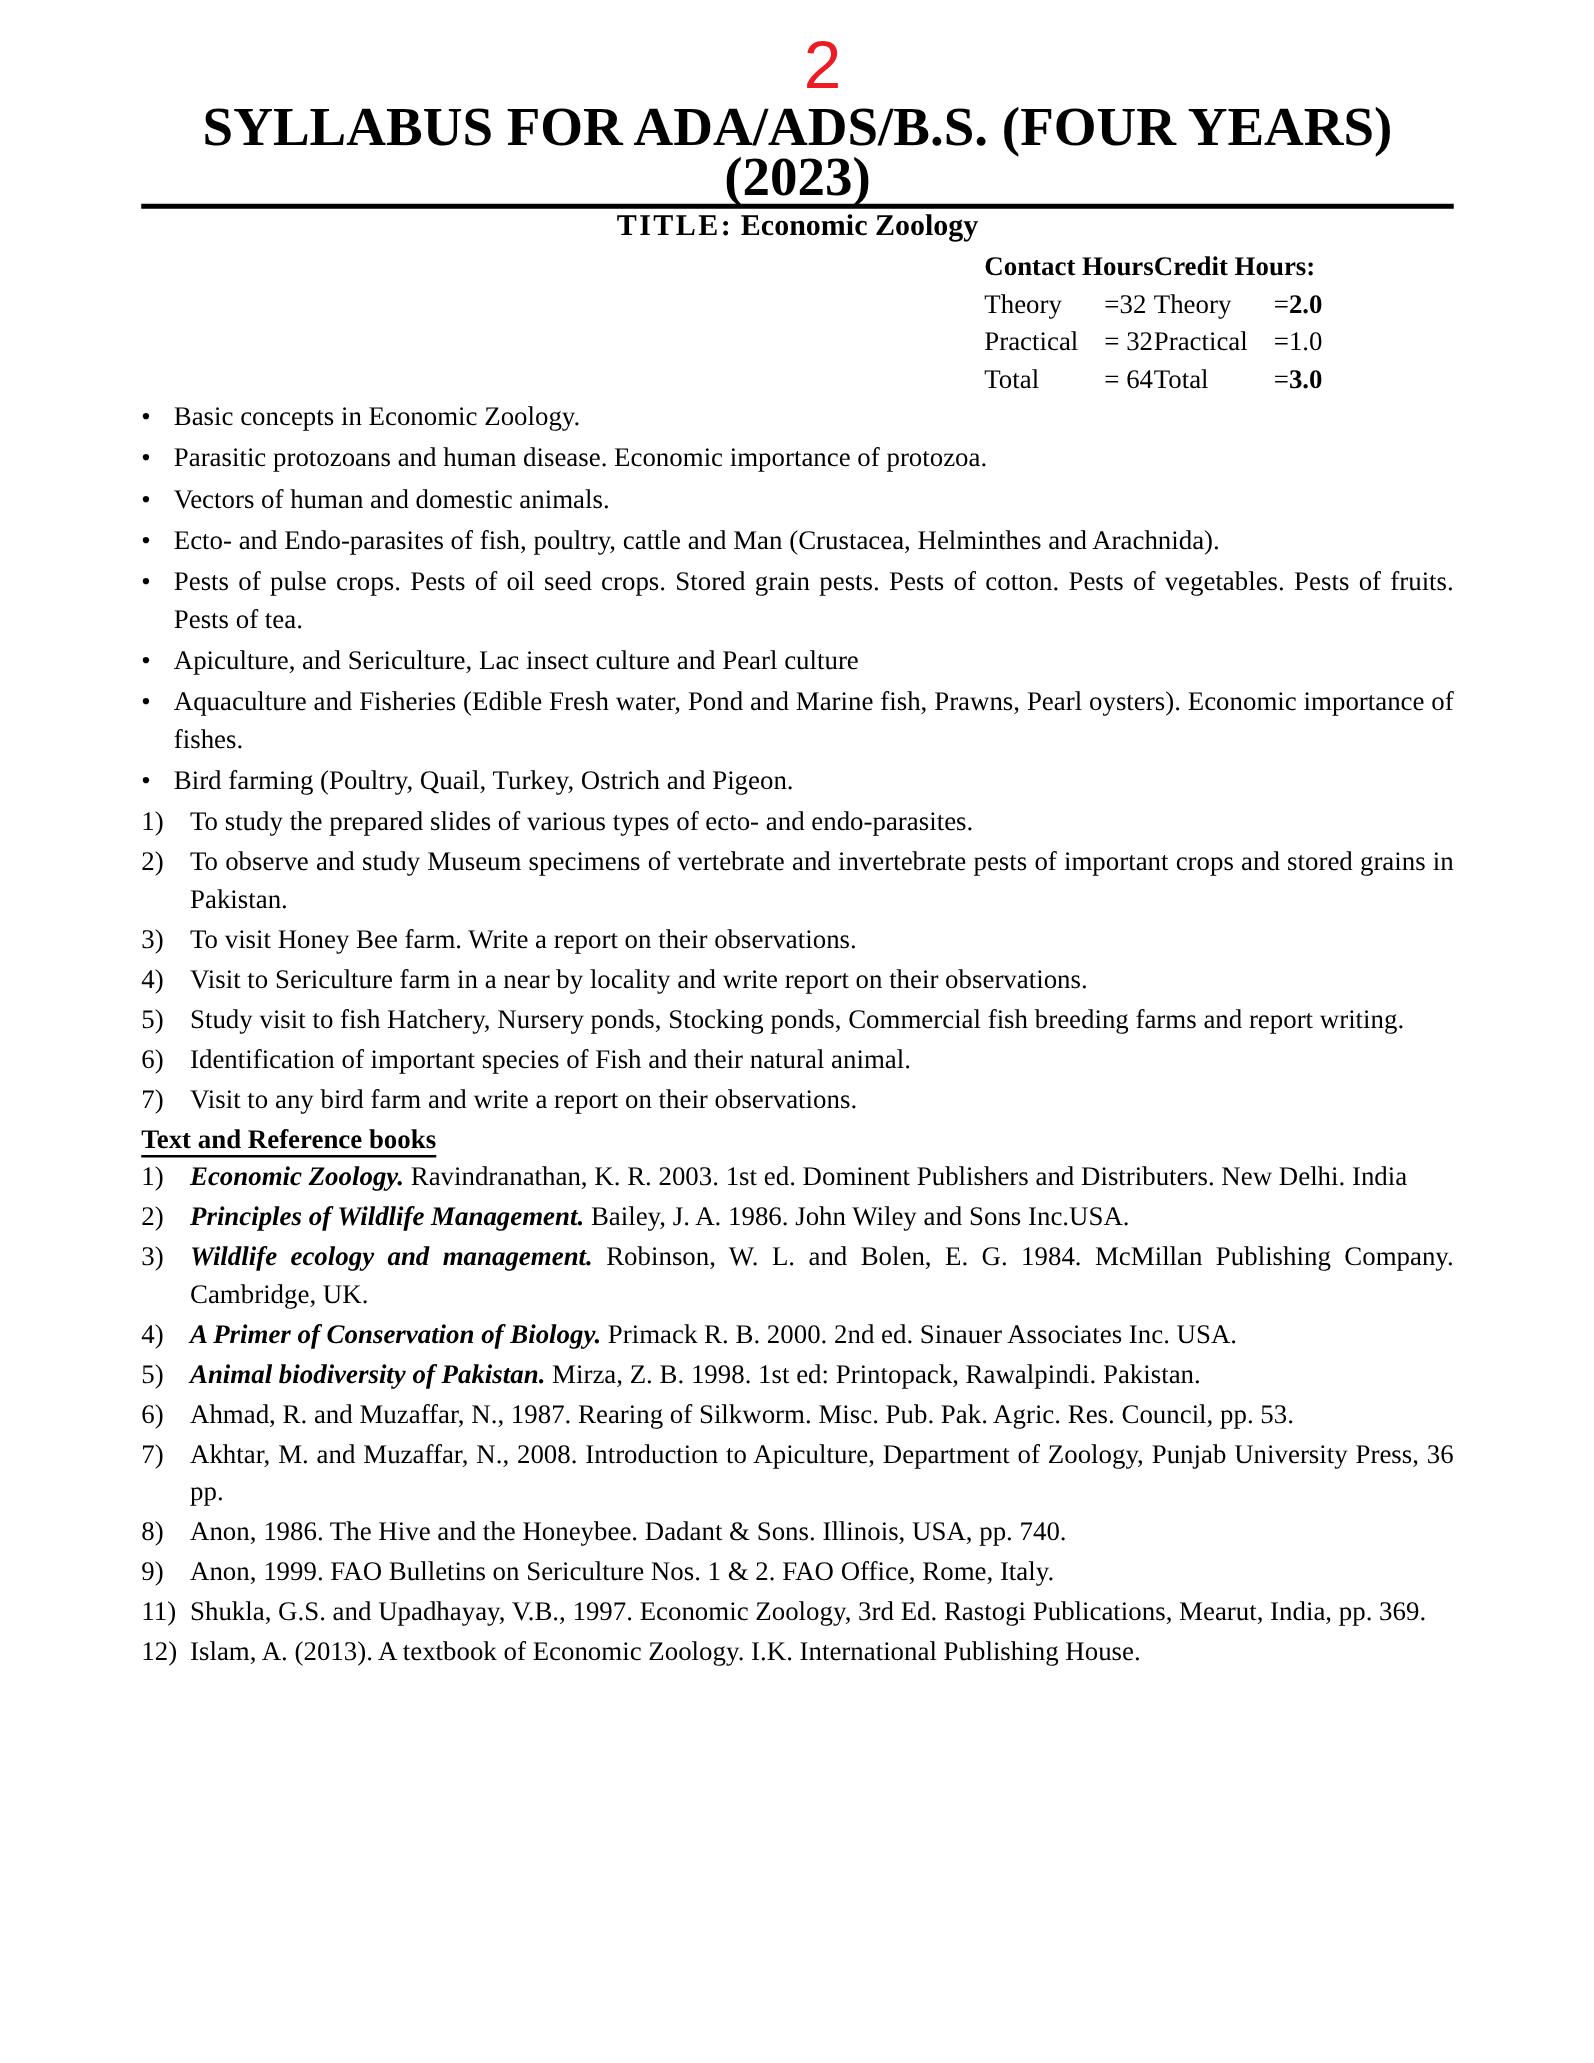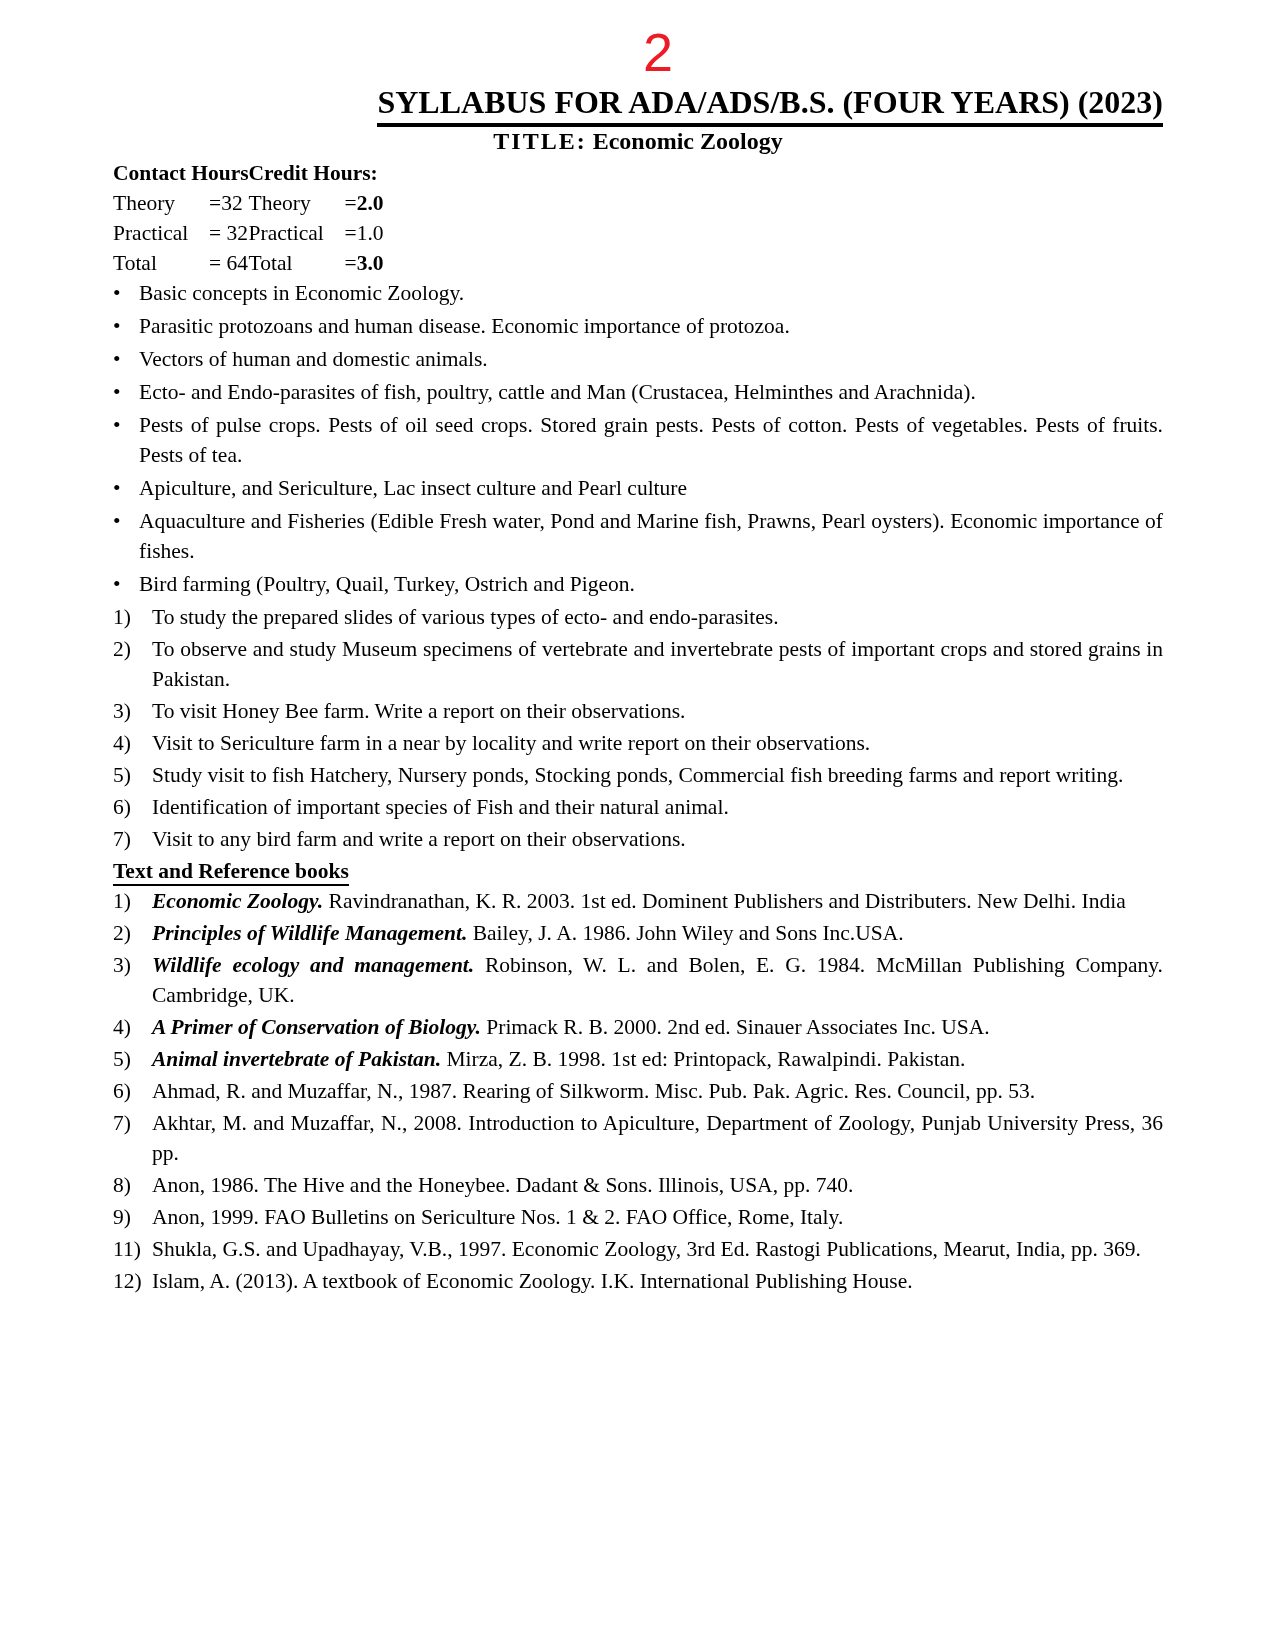--- a/index.html
+++ b/index.html
@@ -19,35 +19,35 @@
     text-align: center;
     font-family: "Liberation Sans", sans-serif;
     font-size: 54px;
     line-height: 56px;
     font-weight: 400;
     margin-bottom: 2px;
   }
   .page-number span { position: relative; left: 20px; }
   .main-title {
     margin: 0;
-    text-align: right;
-    font-size: 32px;
+    text-align: center;
+    font-size: 44px;
     line-height: 40px;
     font-weight: bold;
   }
   .main-title .u { display: inline-block; border-bottom: 4px solid #000; padding-bottom: 1px; }
   .subtitle {
     text-align: center;
     font-size: 24px;
     line-height: 28px;
     font-weight: bold;
     margin-bottom: 3px;
   }
   .subtitle-label { letter-spacing: 2px; }
-  .hours { display: flex; justify-content: flex-start; }
+  .hours { display: flex; justify-content: flex-end; margin-left: 44px; }
   .hours-col.right { width: 240px; }
   .hours-title { font-weight: bold; }
   .hours-line { display: flex; }
   .hours-label { width: 96px; flex: none; }
   .bold { font-weight: bold; }
   .section-heading { font-weight: bold; }
   .section-heading .u2 { border-bottom: 2px solid #000; padding-bottom: 1px; }
   .list { margin: 0; }
   .item { display: flex; margin-bottom: 3px; }
   .marker { width: 26px; flex: none; }
@@ -194,21 +194,21 @@
     <div class="item">
       <span class="num">3)</span>
       <span class="item-text"><i>Wildlife ecology and management.</i><span> Robinson, W. L. and Bolen, E. G. 1984. McMillan Publishing Company. Cambridge, UK.</span></span>
     </div>
     <div class="item">
       <span class="num">4)</span>
       <span class="item-text"><i>A Primer of Conservation of Biology.</i><span> Primack R. B. 2000. 2nd ed. Sinauer Associates Inc. USA.</span></span>
     </div>
     <div class="item">
       <span class="num">5)</span>
-      <span class="item-text"><i>Animal invertebrate of Pakistan.</i><span> Mirza, Z. B. 1998. 1st ed: Printopack, Rawalpindi. Pakistan.</span></span>
+      <span class="item-text"><i>Animal biodiversity of Pakistan.</i><span> Mirza, Z. B. 1998. 1st ed: Printopack, Rawalpindi. Pakistan.</span></span>
     </div>
     <div class="item">
       <span class="num">6)</span>
       <span class="item-text">Ahmad, R. and Muzaffar, N., 1987. Rearing of Silkworm. Misc. Pub. Pak. Agric. Res. Council, pp. 53.</span>
     </div>
     <div class="item">
       <span class="num">7)</span>
       <span class="item-text">Akhtar, M. and Muzaffar, N., 2008. Introduction to Apiculture, Department of Zoology, Punjab University Press, 36 pp.</span>
     </div>
     <div class="item">

